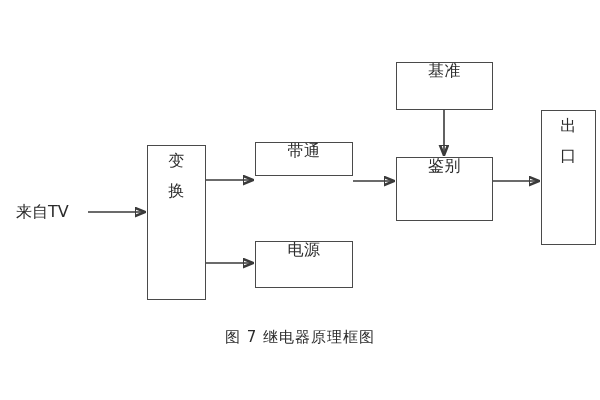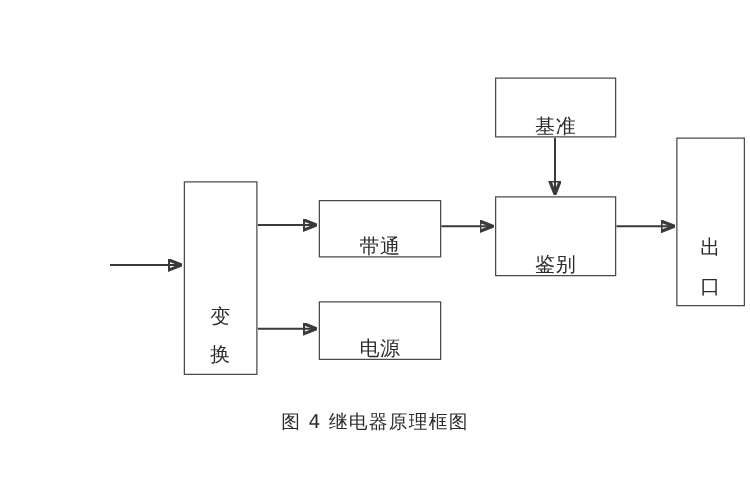--- a/index.html
+++ b/index.html
@@ -21,38 +21,38 @@
     background: #ffffff;
   }
 
   
   .node {
     position: absolute;
     box-sizing: border-box;
     background: #ffffff;
     border: 1.6px solid #4a4a4a;
     display: flex;
-    align-items: flex-end;
+    align-items: flex-start;
     justify-content: center;
     text-align: center;
   }
   .node .node-label {
     font-size: 16px;
     line-height: 1.0;
     color: #2b2b2b;
     letter-spacing: 0.5px;
     white-space: pre-line;
   }
   
   .node.vertical .node-label {
     line-height: 1.9;
   }
 
   .node-transform { left: 147px; top: 145px; width: 59px; height: 155px; }
-  .node-bandpass  { left: 255px; top: 160px; width: 98px; height: 46px; }
+  .node-bandpass  { left: 255px; top: 142px; width: 98px; height: 34px; }
   .node-power     { left: 255px; top: 241px; width: 98px; height: 47px; }
   .node-reference { left: 396px; top: 62px;  width: 97px; height: 48px; }
   .node-discrim   { left: 396px; top: 157px; width: 97px; height: 64px; }
   .node-output    { left: 541px; top: 110px; width: 55px; height: 135px; }
 
   
   .free-text {
     position: absolute;
     font-size: 16px;
     color: #2b2b2b;
@@ -105,20 +105,21 @@
 
     <line x1="206" y1="263" x2="253" y2="263" marker-end="url(#arrowhead)"></line>
 
     <line x1="353" y1="181" x2="394" y2="181" marker-end="url(#arrowhead)"></line>
 
     <line x1="444" y1="110" x2="444" y2="155" marker-end="url(#arrowhead)"></line>
 
     <line x1="493" y1="181" x2="539" y2="181" marker-end="url(#arrowhead)"></line>
   </svg>
 
+  <div class="free-text input-line1">来自TV</div>
 
   <div class="node vertical node-transform">
     <span class="node-label">变
 换</span>
   </div>
 
   <div class="node node-bandpass">
     <span class="node-label">带通</span>
   </div>
 
@@ -132,15 +133,15 @@
 
   <div class="node node-discrim">
     <span class="node-label">鉴别</span>
   </div>
 
   <div class="node vertical node-output">
     <span class="node-label">出
 口</span>
   </div>
 
-  <div class="caption">图 4  继电器原理框图</div>
+  <div class="caption">图 7  继电器原理框图</div>
 
 </div>
 
 </body></html>

